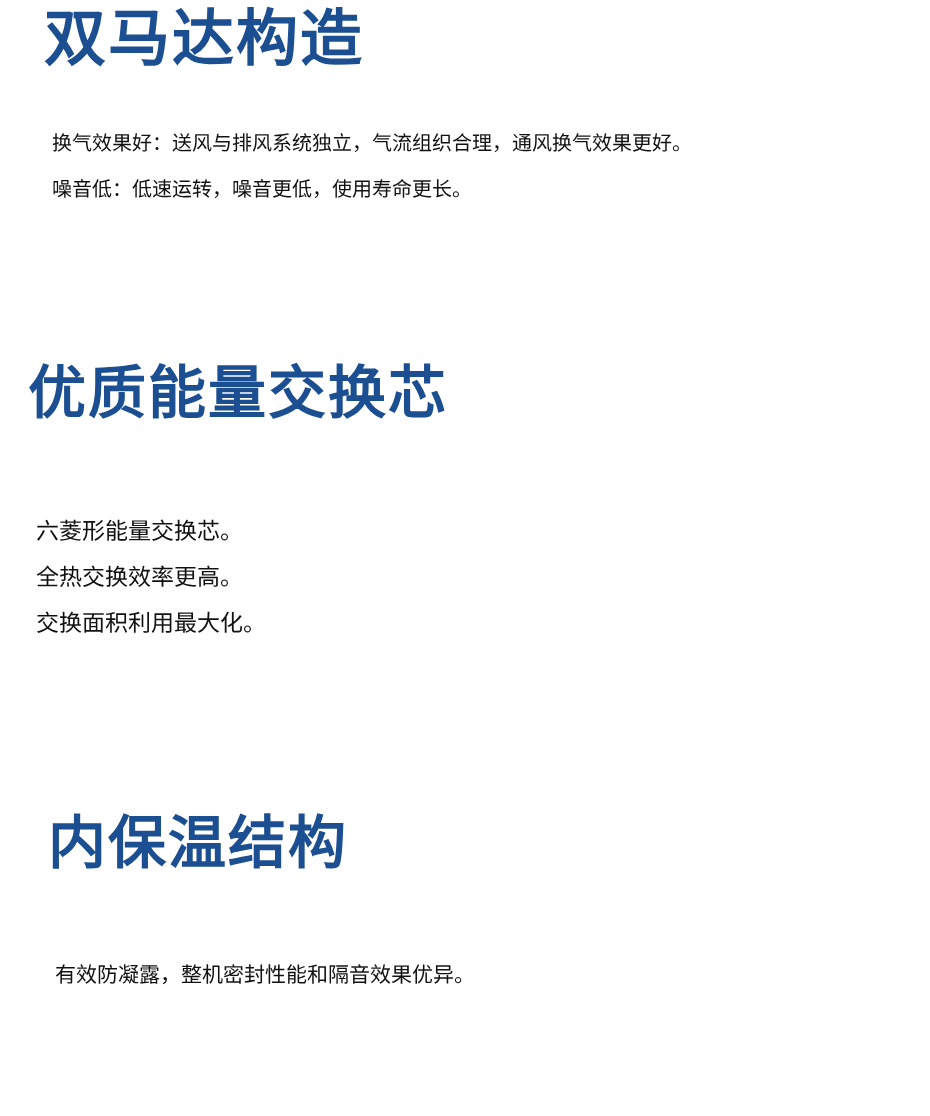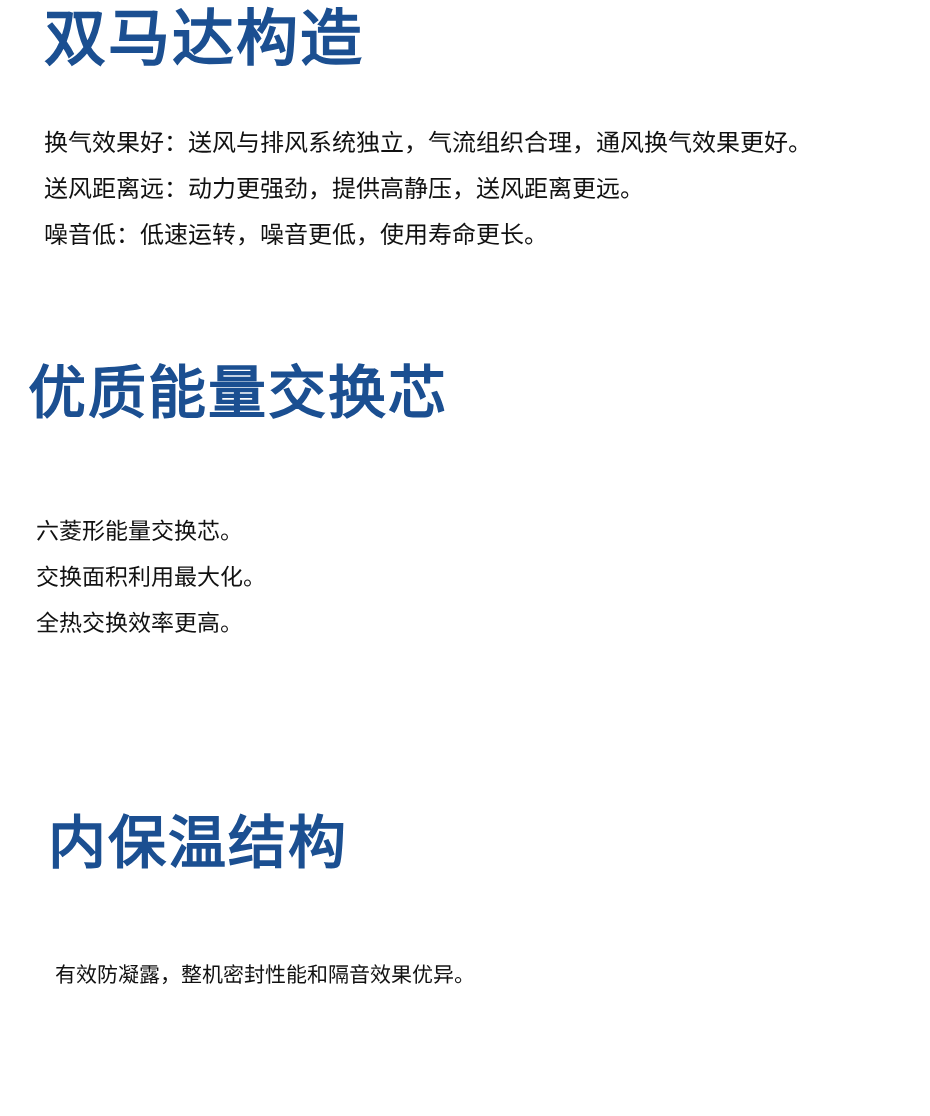--- a/index.html
+++ b/index.html
@@ -54,23 +54,23 @@
     position: absolute;
     color: #111111;
     font-size: 23px;
     line-height: 45px;
     white-space: nowrap;
   }
   .body-block .line {
     display: block;
   }
   .block-1 {
-    left: 44px;
+    left: 52px;
     top: 120px;
-    font-size: 24px;
+    font-size: 20px;
     line-height: 46px;
   }
   .block-2 {
     left: 36px;
     top: 508px;
     font-size: 23px;
     line-height: 46px;
   }
   .block-3 {
     left: 55px;
@@ -81,30 +81,29 @@
 </style>
 </head>
 <body>
 
 <div class="page">
 
   <h1 class="heading heading-1">双马达构造</h1>
 
   <div class="body-block block-1">
     <span class="line">换气效果好：送风与排风系统独立，气流组织合理，通风换气效果更好。</span>
-    <span class="line">送风距离远：动力更强劲，提供高静压，送风距离更远。</span>
     <span class="line">噪音低：低速运转，噪音更低，使用寿命更长。</span>
   </div>
 
   <h1 class="heading heading-2">优质能量交换芯</h1>
 
   <div class="body-block block-2">
     <span class="line">六菱形能量交换芯。</span>
+    <span class="line">全热交换效率更高。</span>
     <span class="line">交换面积利用最大化。</span>
-    <span class="line">全热交换效率更高。</span>
   </div>
 
   <h1 class="heading heading-3">内保温结构</h1>
 
   <div class="body-block block-3">
     <span class="line">有效防凝露，整机密封性能和隔音效果优异。</span>
   </div>
 
 </div>
 

